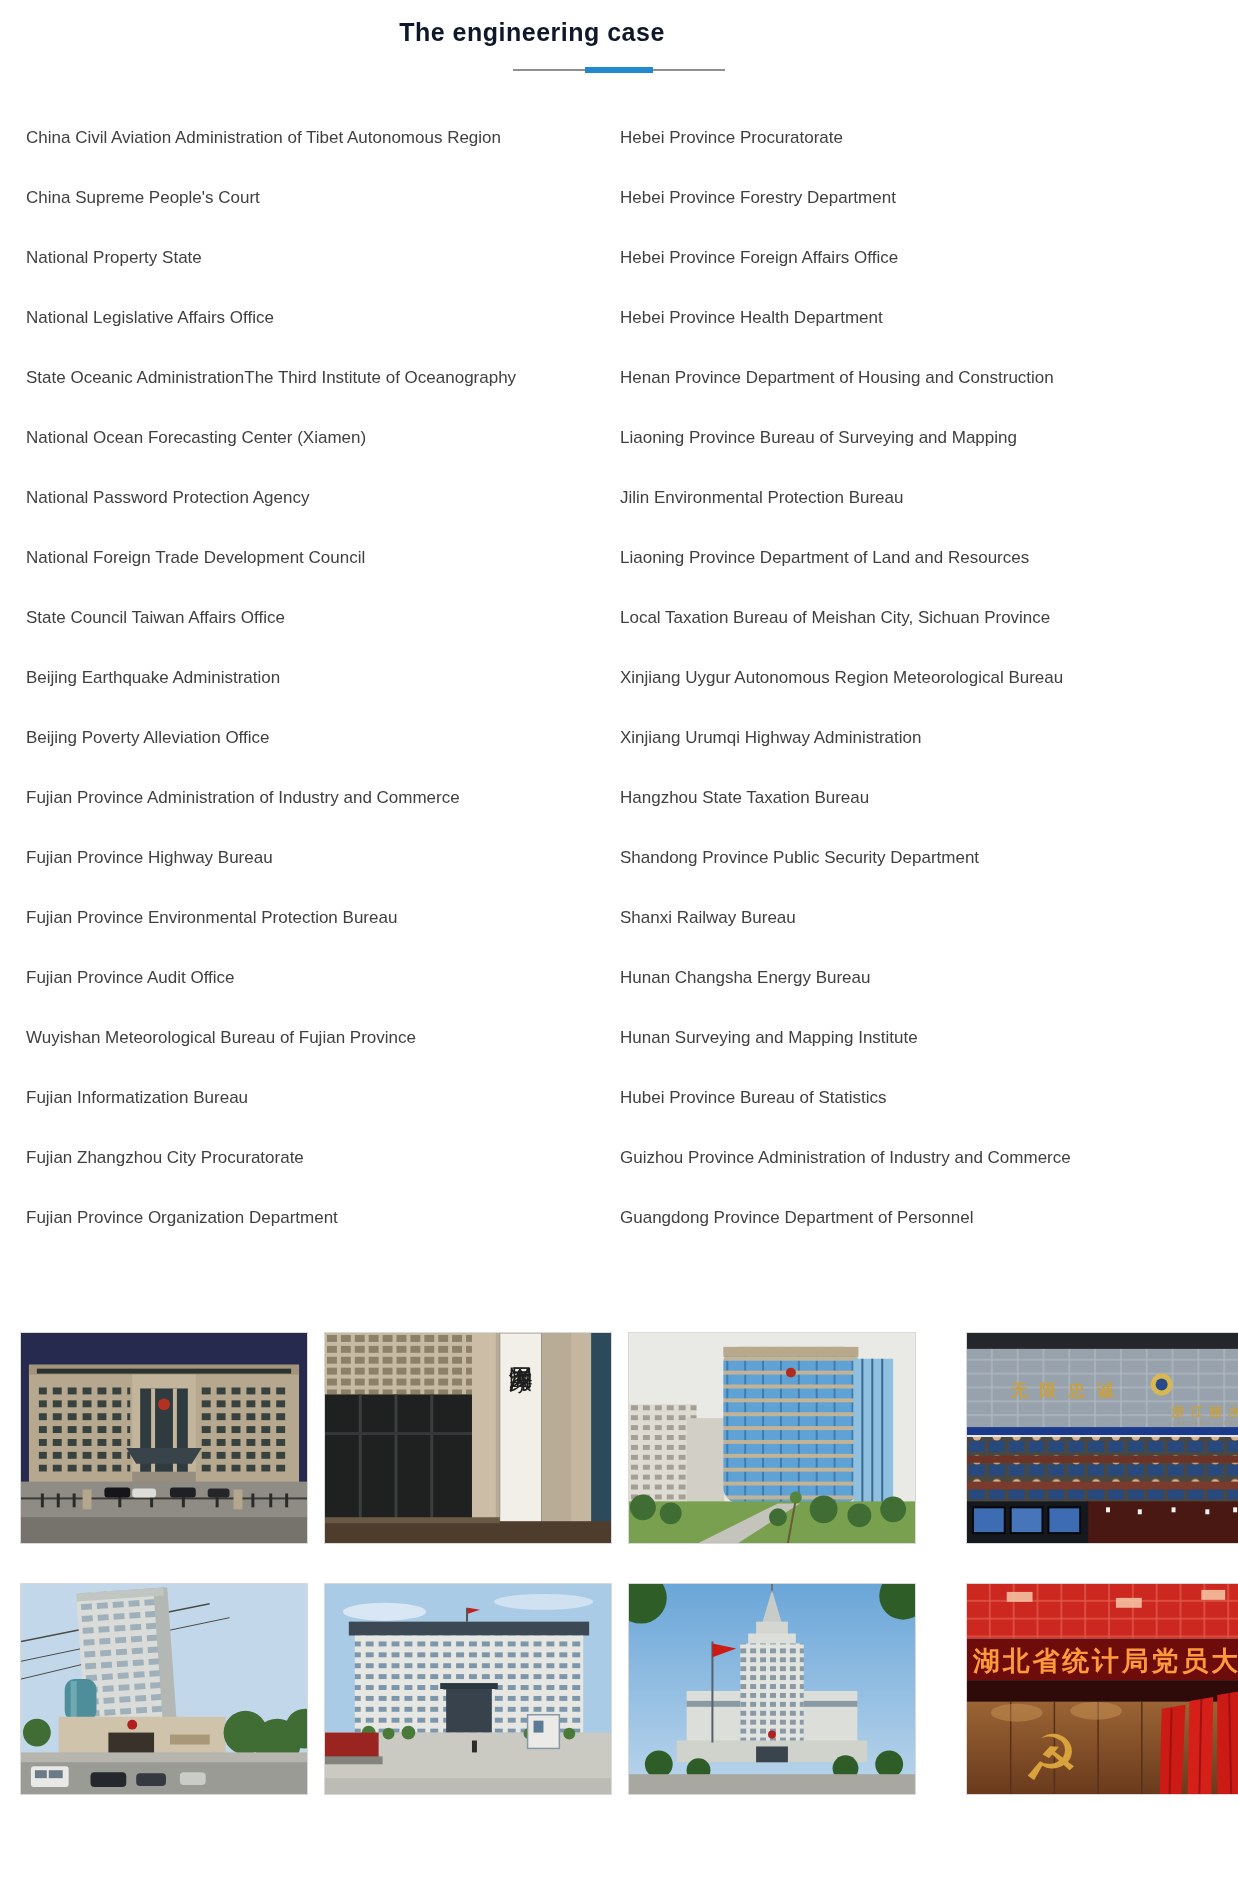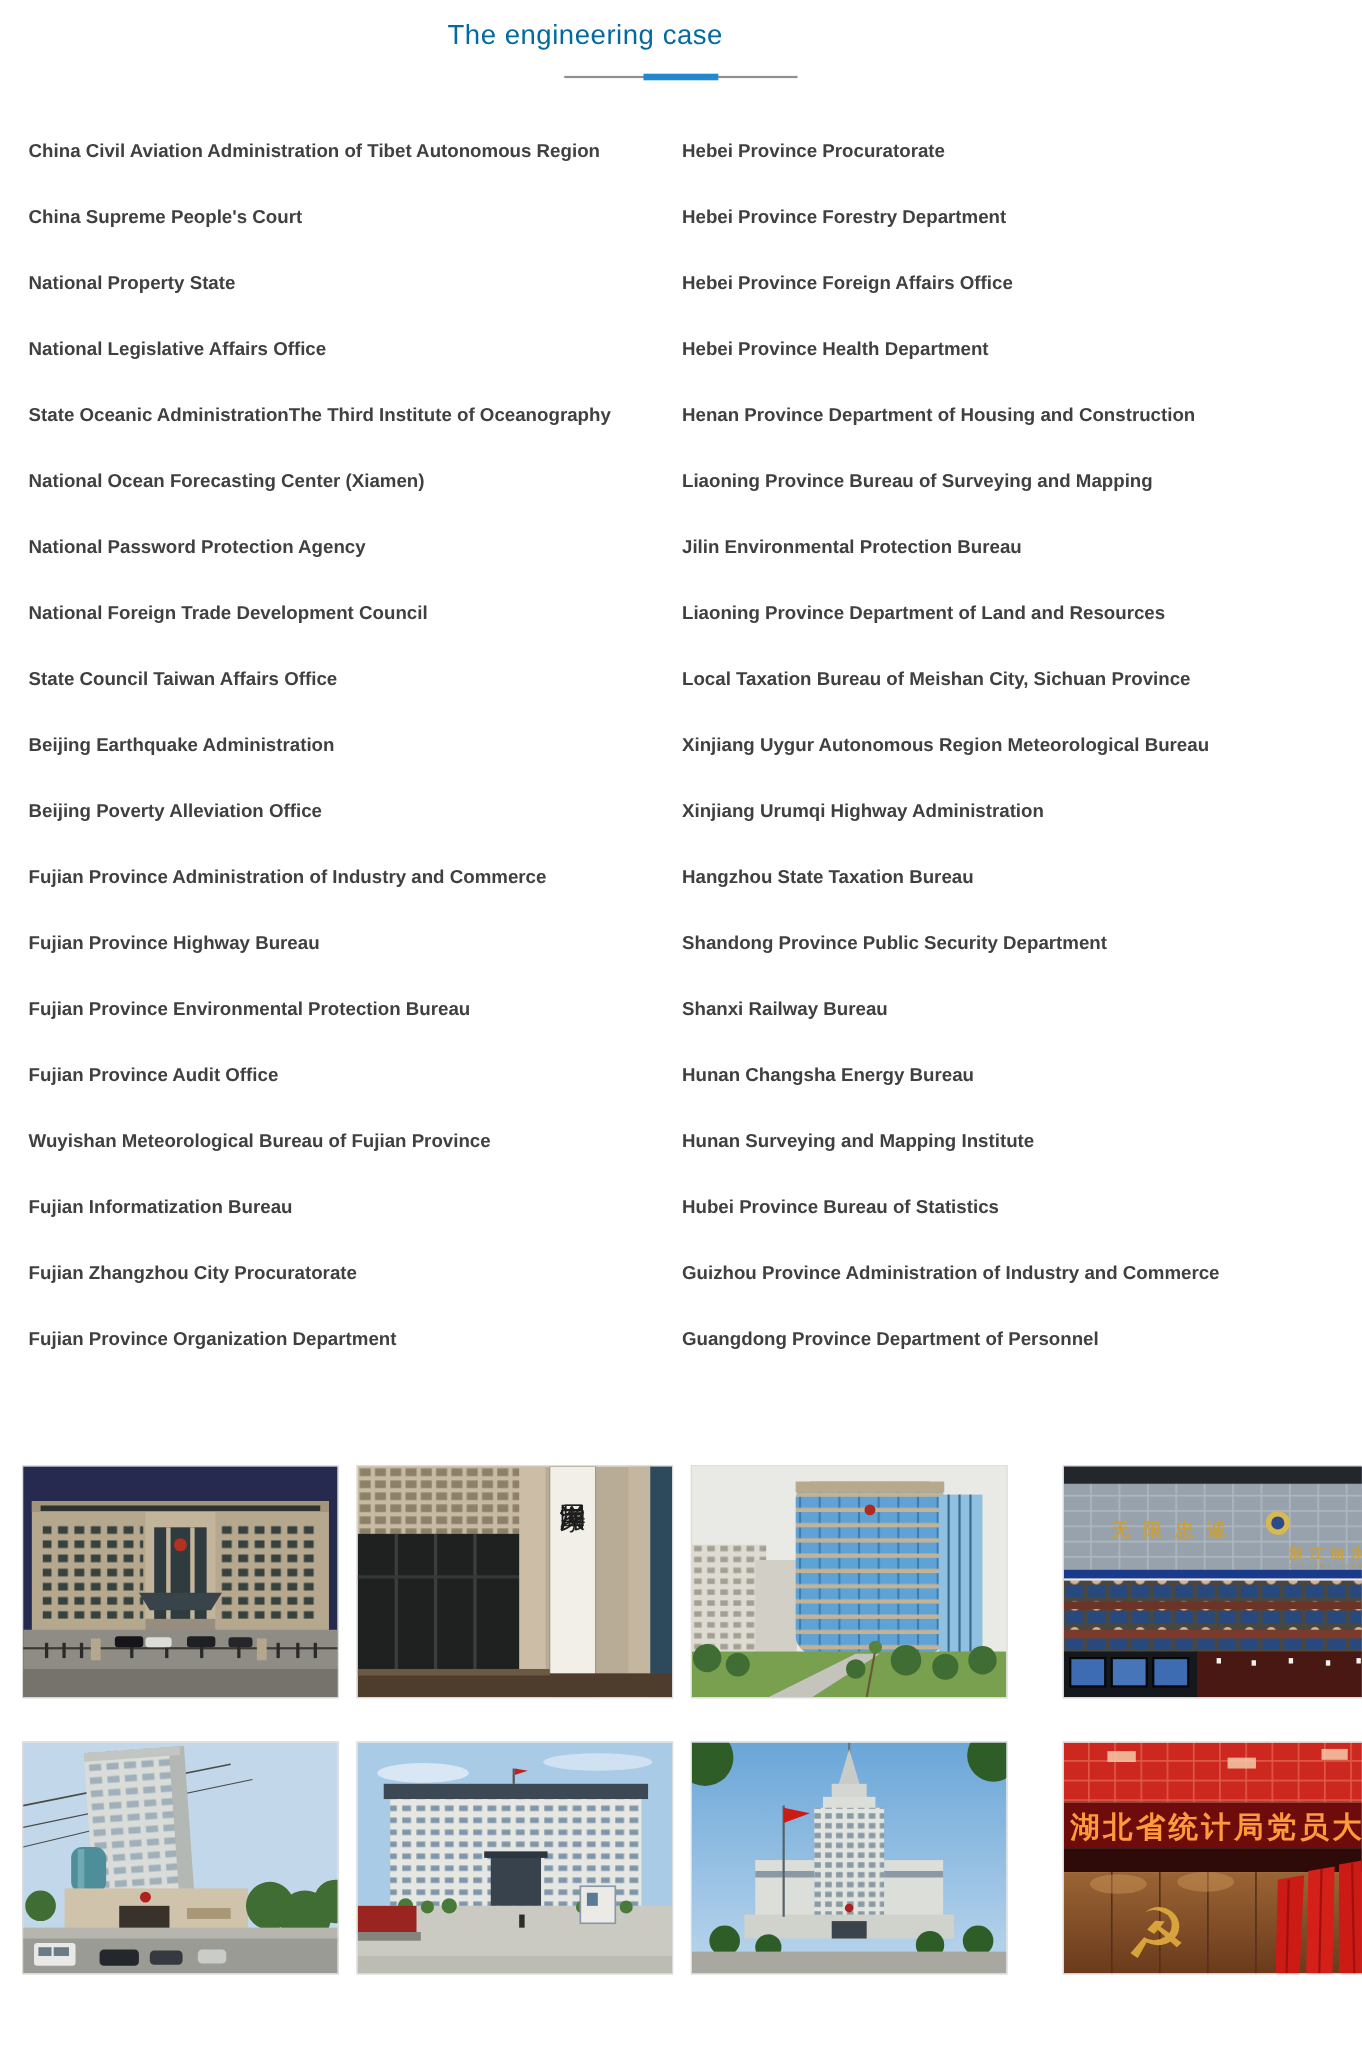--- a/index.html
+++ b/index.html
@@ -2,32 +2,32 @@
 <html><head>
 <meta charset="utf-8">
 <style>
   html,body { margin:0; padding:0; }
   body {
     width:1238px; height:1884px; position:relative; background:#ffffff;
     font-family:"Liberation Sans", sans-serif; overflow:hidden;
   }
   .page-title {
     position:absolute; top:18px; left:0; width:1064px; text-align:center;
-    font-size:25px; font-weight:400; color:#0369a1; letter-spacing:0.5px;
+    font-size:25px; font-weight:700; color:#0f172a; letter-spacing:0.5px;
   }
   .divider {
     position:absolute; top:69px; left:513px; width:212px; height:2px;
     background:#8f8f8f;
   }
   .divider .divider-accent {
     position:absolute; top:-2px; left:72px; width:68px; height:6px;
     background:#2389CE;
   }
   .case-list { position:absolute; top:108px; left:0; width:1238px; }
-  .case-col { position:absolute; top:0;font-weight:bold; }
+  .case-col { position:absolute; top:0; }
   .case-col.left  { left:26px;  width:560px; }
   .case-col.right { left:620px; width:600px; }
   .case-item {
     height:60px; display:flex; align-items:center;
     font-size:17px; color:#404040; white-space:nowrap;
   }
   .gallery { position:absolute; left:20px; top:1332px; width:1200px; height:463px; }
   .photo {
     position:absolute; width:288px; height:212px; box-sizing:border-box;
     border:1px solid #d9d9d9; background:#eeeeee; overflow:hidden;

